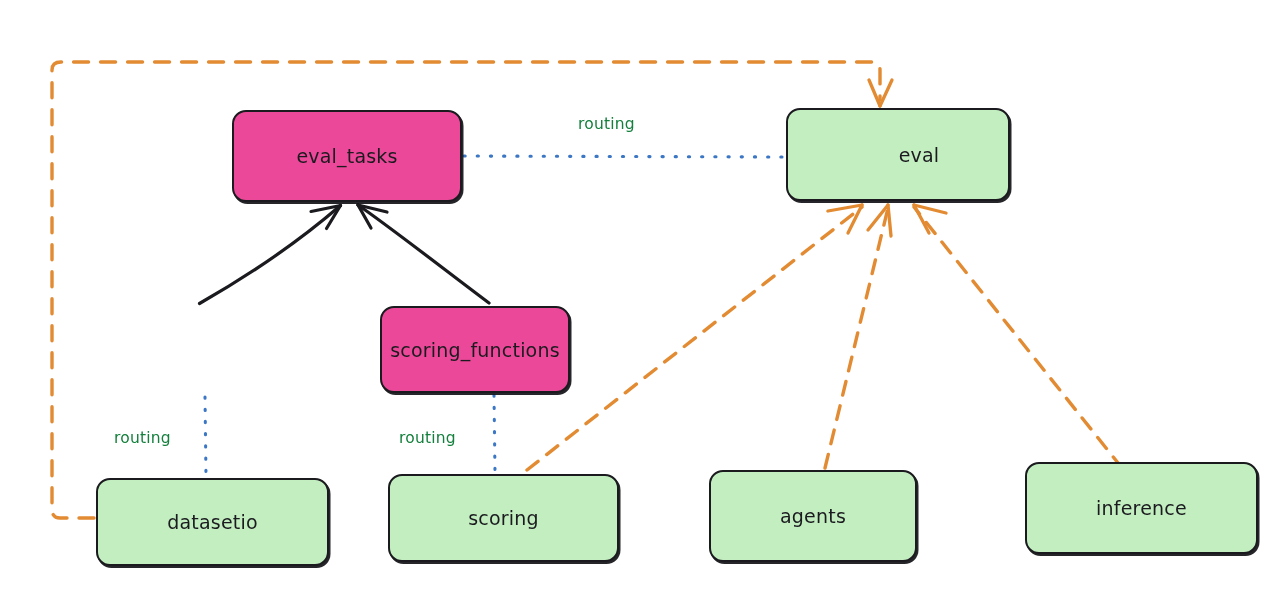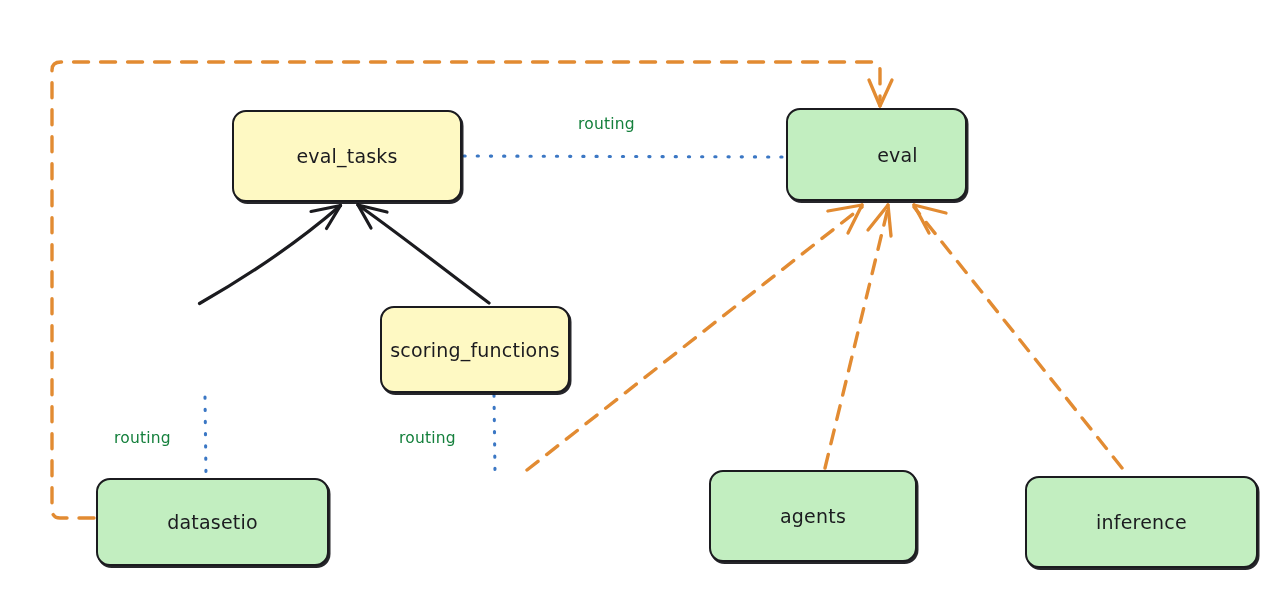--- a/index.html
+++ b/index.html
@@ -13,21 +13,21 @@
     box-sizing:border-box;
     border:2.6px solid #1b1b1f;
     border-radius:14px;
     display:flex;align-items:center;justify-content:center;
     font-size:19px;
     color:#1b1b1f;
     letter-spacing:.2px;
     box-shadow:1.5px 2px 0 0 rgba(20,20,24,.92);
     z-index:3;
   }
-  .node.blue{background:#fef9c3;}
+  .node.blue{background:#ec4899;}
   .node.green{background:#c2eec0;}
   .edge-label{
     position:absolute;
     color:#15803d;
     font-size:15.5px;
     white-space:nowrap;
     z-index:4;
     letter-spacing:.2px;
   }
   svg.layer{position:absolute;left:0;top:0;width:1280px;height:596px;z-index:1;overflow:visible;}
@@ -85,39 +85,42 @@
       <path d="M94 518 L 60 518 Q 52 518 52 509 L 52 70 Q 52 62 61 62 L 872 62 Q 880 62 880 70 L 880 100" stroke="#e28b32" stroke-width="3.4" fill="none" stroke-linecap="round" stroke-linejoin="round" stroke-dasharray="15 12"></path>
       <path d="M880 106 L 869 80" stroke="#e28b32" stroke-width="3.3" fill="none" stroke-linecap="round"></path>
       <path d="M880 106 L 892 80" stroke="#e28b32" stroke-width="3.3" fill="none" stroke-linecap="round"></path>
     </g>
   </svg>
 
   <div class="node blue" style="left:232px;top:110px;width:230px;height:92px;">
     <span>eval_tasks</span>
   </div>
 
-  <div class="node green" style="left:786px;top:108px;width:181px;height:93px;padding-left:42px;">
+  <div class="node green" style="left:786px;top:108px;width:224px;height:93px;padding-left:42px;">
     <span>eval</span>
   </div>
 
 
   <div class="node blue" style="left:380px;top:306px;width:190px;height:87px;">
     <span>scoring_functions</span>
   </div>
 
   <div class="node green" style="left:96px;top:478px;width:233px;height:88px;">
     <span>datasetio</span>
   </div>
 
+  <div class="node green" style="left:388px;top:474px;width:231px;height:88px;">
+    <span>scoring</span>
+  </div>
 
   <div class="node green" style="left:709px;top:470px;width:208px;height:92px;">
     <span>agents</span>
   </div>
 
-  <div class="node green" style="left:1025px;top:476px;width:233px;height:92px;">
+  <div class="node green" style="left:1025px;top:462px;width:233px;height:92px;">
     <span>inference</span>
   </div>
 
   <div class="edge-label" style="left:578px;top:115px;">routing</div>
 
   <div class="edge-label" style="left:114px;top:429px;">routing</div>
 
   <div class="edge-label" style="left:399px;top:429px;">routing</div>
 
 </div>

